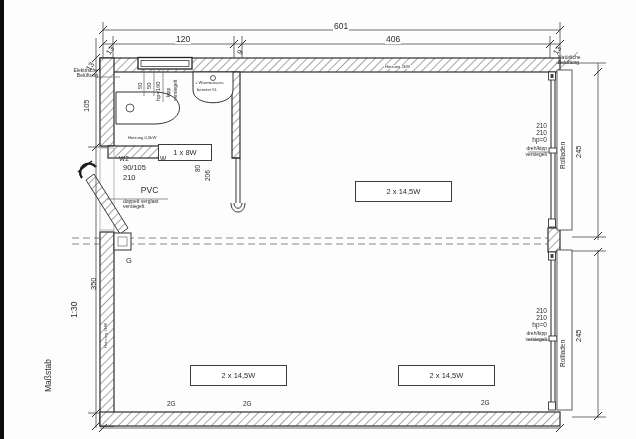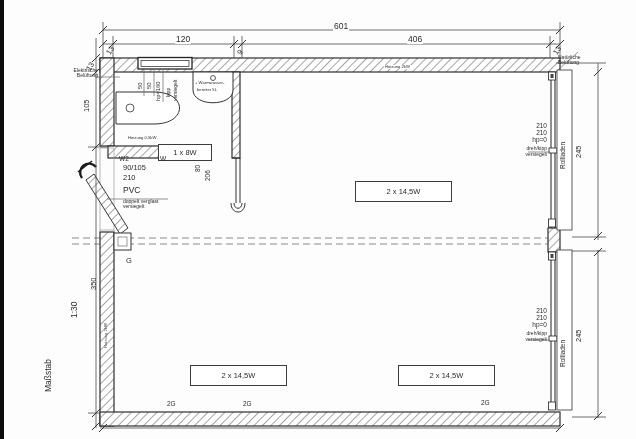--- a/index.html
+++ b/index.html
@@ -163,21 +163,21 @@
       <line x1="144" y1="70" x2="144" y2="96"></line>
       <line x1="154" y1="70" x2="154" y2="96"></line>
       <line x1="163" y1="70" x2="163" y2="102"></line>
       <line x1="528" y1="152" x2="550" y2="152"></line>
       <line x1="528" y1="340" x2="550" y2="340"></line>
     </g>
   </svg>
 
   <span class="lbl f8 wbg" style="left:333px;top:22px;">601</span>
   <span class="lbl f8 wbg" style="left:175px;top:35px;">120</span>
-  <span class="lbl f8 wbg" style="left:407px;top:35px;">406</span>
+  <span class="lbl f8 wbg" style="left:385px;top:35px;">406</span>
   <span class="lbl f7 d" style="left:105px;top:52px;">13</span>
   <span class="lbl f7 d" style="left:236px;top:52px;">9</span>
   <span class="lbl f7 d" style="left:552px;top:52px;">13</span>
 
   <span class="lbl f7 d" style="left:85px;top:68px;">13</span>
   <span class="lbl f7 v" style="left:83px;top:112px;">105</span>
   <span class="lbl f7 v" style="left:90px;top:290px;">350</span>
 
   <span class="lbl f8 v" style="left:44px;top:392px;">Maßstab</span>
   <span class="lbl f8 v" style="left:70px;top:318px;">1:30</span>
@@ -198,21 +198,21 @@
   </div>
   <span class="lbl f35 wbg" style="left:127px;top:136px;">Heizung 0,5kW</span>
   <span class="lbl f6" style="left:119px;top:156px;">W2</span>
   <span class="lbl f6" style="left:160px;top:156px;">W</span>
   <span class="lbl f6 v" style="left:195px;top:172px;">80</span>
   <span class="lbl f6 v" style="left:205px;top:181px;">206</span>
 
   <div class="lbl stack" style="left:123px;top:164px;">
     <span class="f7">90/105</span>
     <span class="f7" style="margin-top:2px;">210</span>
-    <span class="f8" style="margin-top:4px;">PVC</span>
+    <span class="f8" style="margin-top:4px;text-align:right;">PVC</span>
     <span class="f4" style="margin-top:4px;">doppelt verglast</span>
     <span class="f4">versiegelt</span>
   </div>
 
   <span class="lbl f35 wbg" style="left:384px;top:65px;">Heizung 2kW</span>
   <span class="lbl f35 v" style="left:104px;top:348px;color:#555;">Heizung 2kW</span>
   <span class="lbl f7" style="left:126px;top:257px;">G</span>
   <div class="lightbox f7" style="left:355px;top:138px;width:95px;height:19px;">
     <span>2 x 14,5W</span>
   </div>

